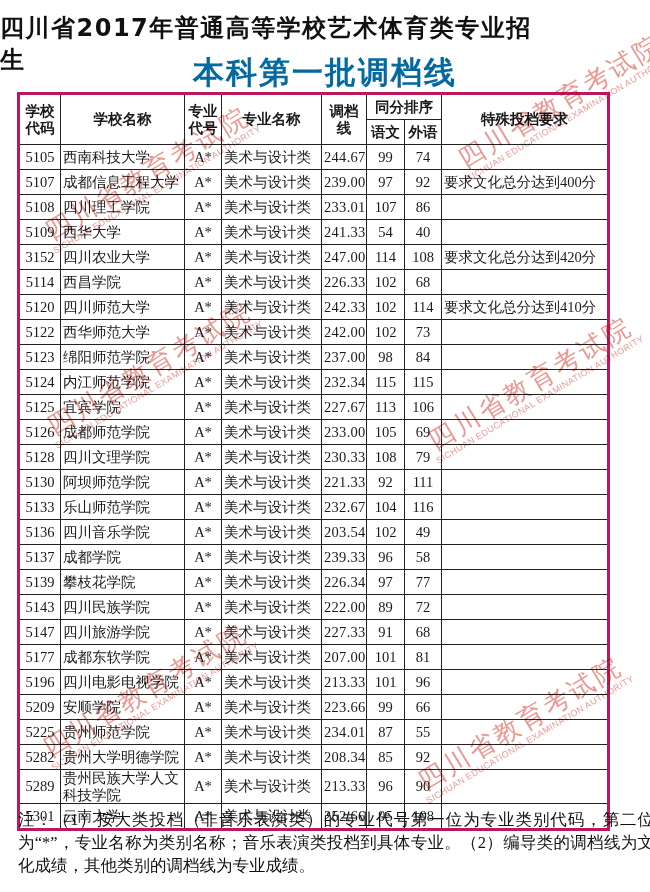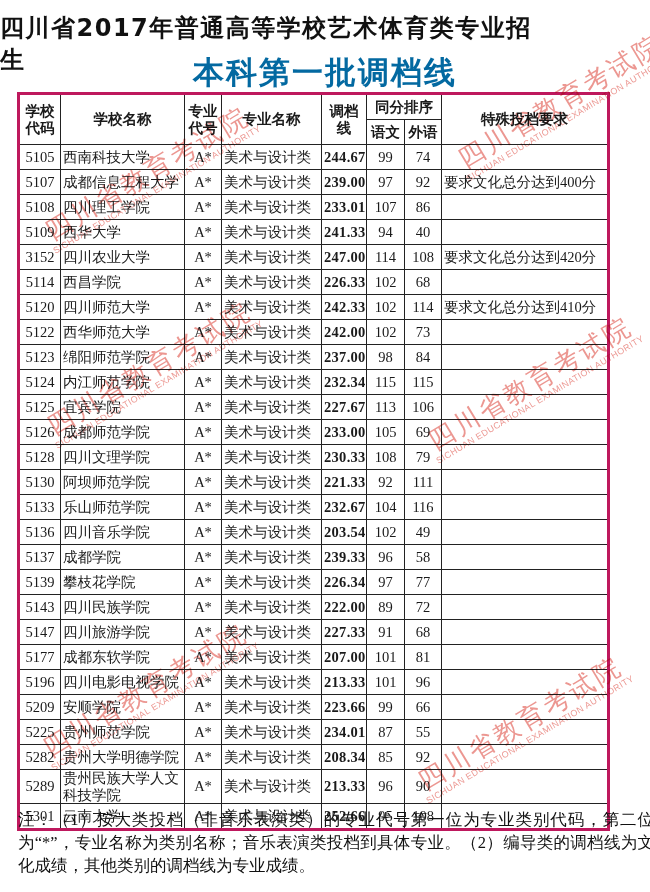--- a/index.html
+++ b/index.html
@@ -51,21 +51,21 @@
   .score-table tbody td {
     font-family:"Liberation Serif","DejaVu Serif",serif;
     font-size:14.5px;
     height:24px;
     line-height:1.15;
   }
   .c-code   { text-align:center; }
   .c-school { text-align:left; padding-left:4px; }
   .c-mcode  { text-align:center; }
   .c-major  { text-align:left; padding-left:5px; }
-  .c-score  { text-align:right; font-weight:bold; letter-spacing:0.3px; }
+  .c-score  { text-align:right; font-weight:normal; letter-spacing:0.3px; }
   .c-cn, .c-fl { text-align:center; }
   .c-special { text-align:left; padding-left:3px; font-size:14px; }
   
   .note {
     position:absolute; left:18px; top:808px; width:636px;
     font-family:"Liberation Serif","DejaVu Serif",serif;
     font-size:16.5px; line-height:23px;
     color:#111;
     z-index:2;
     text-align:justify;
@@ -187,21 +187,21 @@
     <td class="c-fl">86</td>
     <td class="c-special"></td>
   </tr>
 
   <tr>
     <td class="c-code">5109</td>
     <td class="c-school">西华大学</td>
     <td class="c-mcode">A*</td>
     <td class="c-major">美术与设计类</td>
     <td class="c-score">241.33</td>
-    <td class="c-cn">94</td>
+    <td class="c-cn">54</td>
     <td class="c-fl">40</td>
     <td class="c-special"></td>
   </tr>
 
   <tr>
     <td class="c-code">3152</td>
     <td class="c-school">四川农业大学</td>
     <td class="c-mcode">A*</td>
     <td class="c-major">美术与设计类</td>
     <td class="c-score">247.00</td>

